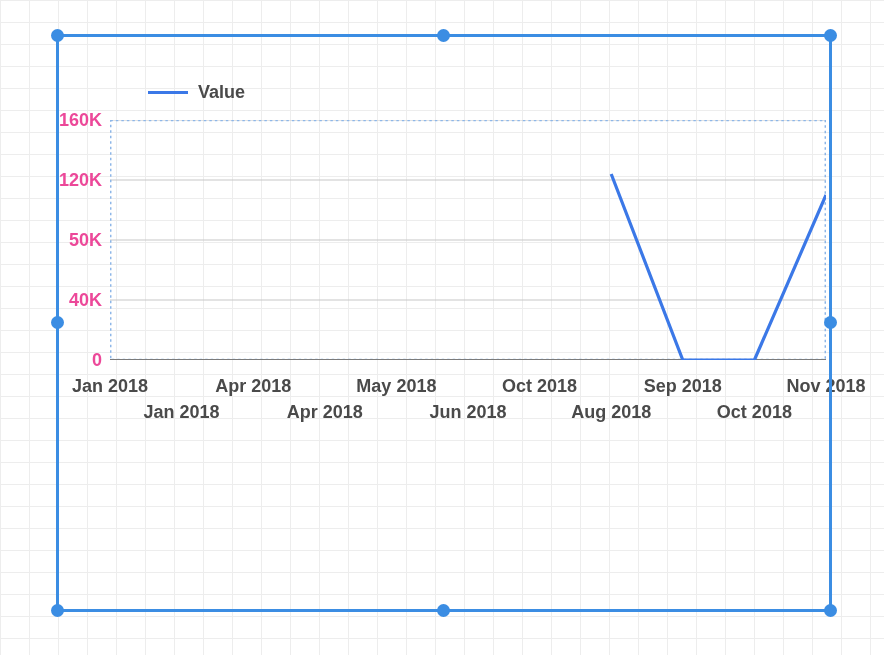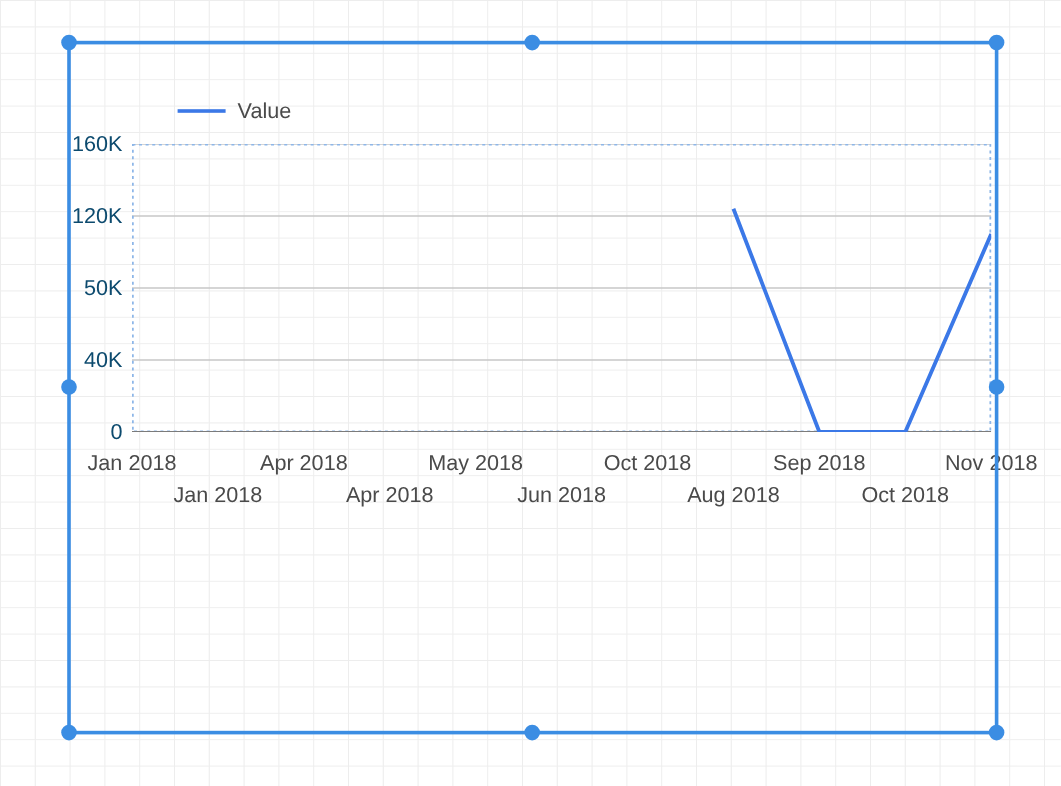--- a/index.html
+++ b/index.html
@@ -57,20 +57,21 @@
 
   
   .chart {
     position: absolute;
     left: 56px;
     top: 34px;
     width: 776px;
     height: 412px;
     z-index: 3;
     box-sizing: border-box;
+    font-weight: bold;
   }
 
   
   .legend {
     position: absolute;
     left: 92px;
     top: 48px;
     display: flex;
     align-items: center;
     gap: 10px;
@@ -105,21 +106,21 @@
     top: 86px;
     bottom: 86px;
     width: 48px;
     z-index: 4;
   }
   .y-label {
     position: absolute;
     right: 2px;
     transform: translateY(-50%);
     font-size: 18px;
-    color: #0c4a6e;
+    color: #ec4899;
     white-space: nowrap;
   }
 
   .x-labels {
     position: absolute;
     left: 54px;
     right: 6px;
     bottom: 0;
     height: 78px;
     z-index: 4;

